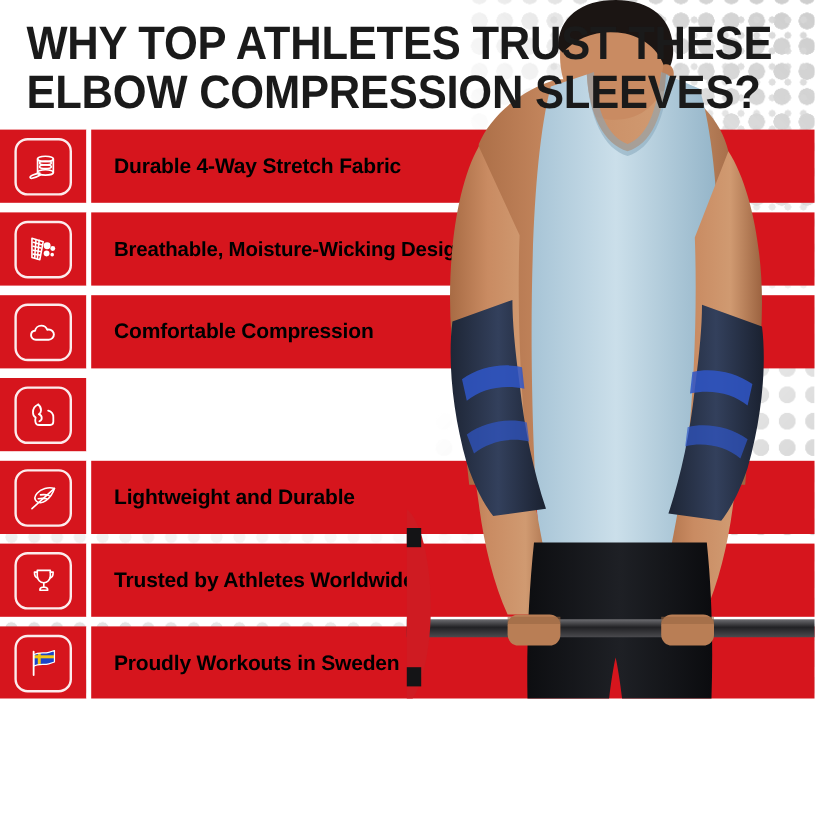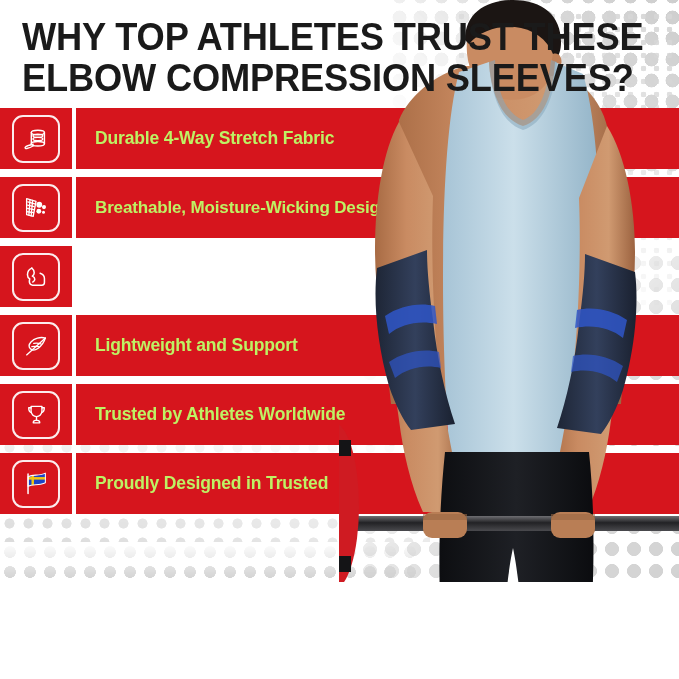--- a/index.html
+++ b/index.html
@@ -89,21 +89,21 @@
   }
   .icon-frame svg{display:block;}
   .row-divider{
     flex:0 0 4px;background:#ffffff;
   }
   .row-bar{
     flex:1 1 auto;background:var(--red);display:flex;align-items:center;
     padding-left:19px;box-sizing:border-box;
   }
   .row-label{
-    color:#bef264;font-weight:bold;font-size:17.5px;letter-spacing:-0.15px;
+    color:#000000;font-weight:bold;font-size:17.5px;letter-spacing:-0.15px;
     white-space:nowrap;
     text-align:right;
   }
   .row:nth-child(2) .row-label{font-size:17px;}
 
   
   .photo{
     position:absolute;right:0;top:0;width:340px;height:679px;z-index:5;
     pointer-events:none;
   }
@@ -162,20 +162,33 @@
           </svg>
         </div>
       </div>
       <div class="row-divider"></div>
       <div class="row-bar">
         <span class="row-label">Breathable, Moisture-Wicking Design</span>
       </div>
     </div>
 
 
+    <div class="row">
+      <div class="row-icon">
+        <div class="icon-frame">
+          <svg viewBox="0 0 32 32" width="30" height="30" fill="none" stroke="#fff" stroke-width="1.7" stroke-linecap="round" stroke-linejoin="round">
+            <path d="M9.5 22.5c-2.5 0-4.3-1.8-4.3-4 0-2 1.5-3.7 3.5-3.9.5-2.6 2.8-4.6 5.6-4.6 2.4 0 4.5 1.5 5.3 3.6.4-.1.8-.2 1.3-.2 2.5 0 4.6 2 4.6 4.5s-2.1 4.6-4.6 4.6z"></path>
+          </svg>
+        </div>
+      </div>
+      <div class="row-divider"></div>
+      <div class="row-bar">
+        <span class="row-label">Comfortable Compression</span>
+      </div>
+    </div>
 
     <div class="row">
       <div class="row-icon">
         <div class="icon-frame">
           <svg viewBox="0 0 32 32" width="30" height="30" fill="none" stroke="#fff" stroke-width="1.6" stroke-linecap="round" stroke-linejoin="round">
             <path d="M11.5 6.5c-3 1.2-4.6 4-4.6 7 0 2.2.9 3.6 2.4 4.6-.4 1.2-.5 2.6-.2 4 .3 1.6 1.6 2.6 3.3 2.6h9.8c1.6 0 2.8-1.2 2.8-2.8v-4.2c0-3-1.8-5-4.6-5.8"></path>
             <path d="M11.5 6.5c1.8 1.4 2.6 3.2 2.6 5 0 1.6-.7 2.8-2 3.6 1.6.6 2.6 1.8 2.6 3.3 0 1.4-.8 2.5-2.1 3"></path>
           </svg>
         </div>
       </div>
@@ -187,21 +200,21 @@
         <div class="icon-frame">
           <svg viewBox="0 0 32 32" width="30" height="30" fill="none" stroke="#fff" stroke-width="1.4" stroke-linecap="round" stroke-linejoin="round">
             <path d="M26 7.5c-5.5-1.6-12 .4-15.4 4.2-2.2 2.5-2.4 5.4-.6 7.2 1.9 1.9 5.4 1.6 8.4-.6 3.9-2.9 6.4-7 7.6-10.8z"></path>
             <path d="M26 7.5 6 25.5"></path>
             <path d="M13.6 13.2c2.6-.3 5.4-.2 7.6.5M11.6 16.6c2.6-.4 5.3-.4 7.6.1"></path>
           </svg>
         </div>
       </div>
       <div class="row-divider"></div>
       <div class="row-bar">
-        <span class="row-label">Lightweight and Support</span>
+        <span class="row-label">Lightweight and Durable</span>
       </div>
     </div>
 
     <div class="row">
       <div class="row-icon">
         <div class="icon-frame">
           <svg viewBox="0 0 32 32" width="29" height="29" fill="none" stroke="#fff" stroke-width="1.5" stroke-linecap="round" stroke-linejoin="round">
             <path d="M10 7h12v5.2c0 3.4-2.7 6.1-6 6.1s-6-2.7-6-6.1z"></path>
             <path d="M10 8.6H7.4c0 3 .9 4.8 2.9 5.4M22 8.6h2.6c0 3-.9 4.8-2.9 5.4"></path>
             <path d="M16 18.3v4.2"></path>
@@ -229,21 +242,21 @@
               <rect x="6" y="8.6" width="22" height="2.7" fill="#F2C513"></rect>
               <rect x="11.2" y="3" width="2.6" height="16" fill="#F2C513"></rect>
             </g>
             <path d="M7.5 8.2c4.5-2.6 9-1 13.5-2.2 2.2-.6 3.6-1 5-1.6v10.2c-1.4.6-2.8 1-5 1.6-4.5 1.2-9-.4-13.5 2.2z" fill="none" stroke="#fff" stroke-width="1.1" stroke-linejoin="round"></path>
             <path d="M7.5 5.4v20.8" stroke="#fff" stroke-width="1.6" stroke-linecap="round"></path>
           </svg>
         </div>
       </div>
       <div class="row-divider"></div>
       <div class="row-bar">
-        <span class="row-label">Proudly Designed in Trusted</span>
+        <span class="row-label">Proudly Workouts in Sweden</span>
       </div>
     </div>
 
   </div>
 
   <div class="photo">
     <svg viewBox="0 0 340 679" preserveAspectRatio="none">
       <defs>
         <linearGradient id="skinG" x1="0" y1="0" x2="1" y2="0">
           <stop offset="0%" stop-color="#A86B44"></stop>

